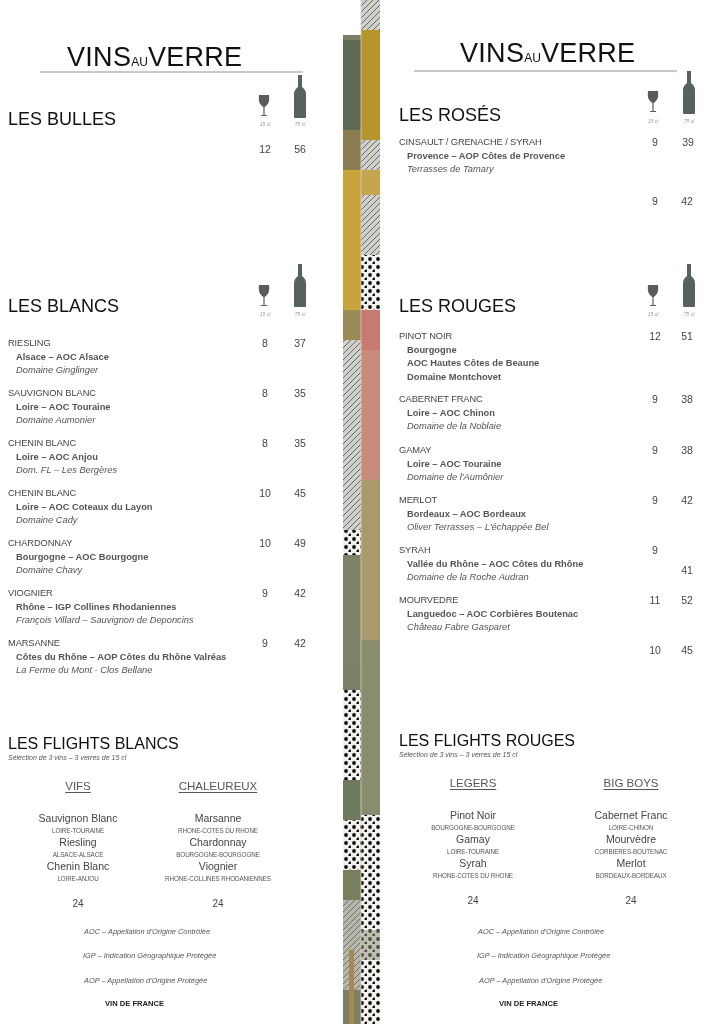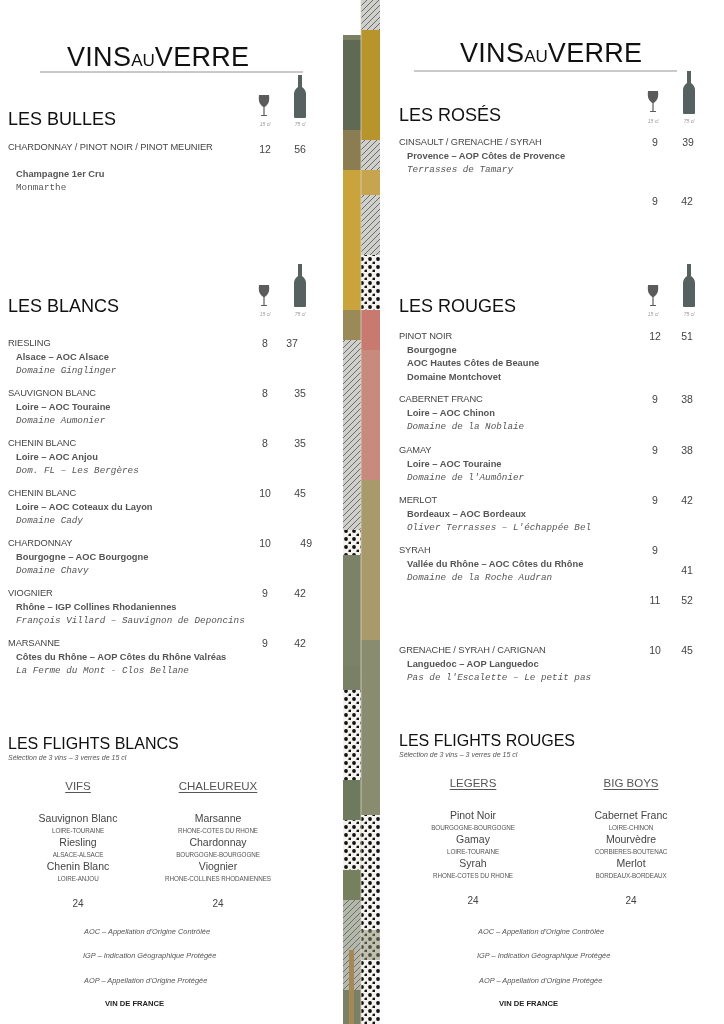--- a/index.html
+++ b/index.html
@@ -9,32 +9,32 @@
     font-family:"Liberation Sans", sans-serif;
   }
   .page { position:absolute; top:0; height:1024px; }
   .page.left { left:0; width:343px; }
   .page.right { left:380px; width:344px; }
 
   .title {
     position:absolute; font-size:27px; color:#111; letter-spacing:0.3px;
     white-space:nowrap; line-height:1;
   }
-  .title .au { font-size:17px; letter-spacing:0; }
+  .title .au { font-size:12px; letter-spacing:0; }
   .title-rule { position:absolute; height:2px; background:#c9c9c9; }
 
   .section-title {
     position:absolute; font-size:18px; color:#111; white-space:nowrap; line-height:1;
   }
   .icon-cap { position:absolute; font-size:5px; color:#9a9a9a; width:30px; text-align:center; font-style:italic; }
 
   .wine { position:absolute; font-size:9.3px; line-height:13.6px; white-space:nowrap; }
   .wine .grape { color:#444; letter-spacing:-0.1px; }
   .wine .region { color:#555; padding-left:8px;font-weight:bold; }
-  .wine .producer { color:#555; padding-left:8px; font-style:italic;font-family:Liberation Mono, monospace; }
+  .wine .producer { color:#555; padding-left:8px; font-style:italic; }
   .wine .producer.plain { font-style:normal; }
   .price { position:absolute; font-size:10.5px; color:#444; width:24px; text-align:center; }
 
   .flight-title { position:absolute; font-size:16px; color:#111; white-space:nowrap; line-height:1; }
   .flight-sub { position:absolute; font-size:7px; font-style:italic; color:#555; white-space:nowrap; }
   .flight-col { position:absolute; text-align:center; width:150px; }
   .flight-col .fhead { font-size:11.5px; color:#555; text-decoration:underline; text-underline-offset:2px; display:inline-block; }
   .flight-col .flist { margin-top:18px; }
   .flight-col .fname { font-size:10.5px; color:#444; line-height:13px; }
   .flight-col .forig { font-size:6.3px; color:#555; line-height:11px; letter-spacing:-0.1px; }
@@ -58,45 +58,40 @@
   <div class="section-title" style="left:8px; top:110px;">LES BULLES</div>
   <svg style="position:absolute; left:257px; top:94px;" width="14" height="24" viewBox="0 0 14 24">
       <path d="M2 1 H12 Q13 8 10 11 Q8 13 7.6 13 V21 H10 V22 H4 V21 H6.4 V13 Q6 13 4 11 Q1 8 2 1 Z" fill="#5b5b5b"></path>
     </svg>
   <svg style="position:absolute; left:293px; top:75px;" width="14" height="43" viewBox="0 0 14 43">
       <path d="M5 0 H9 V12 Q13 15 13 19 V42 Q13 43 12 43 H2 Q1 43 1 42 V19 Q1 15 5 12 Z" fill="#56625f"></path>
     </svg>
   <div class="icon-cap" style="left:250px; top:121px;">15 cl</div>
   <div class="icon-cap" style="left:285px; top:121px;">75 cl</div>
 
-  <div class="wine" style="left:8px; top:141px;">
-    <div class="grape">CHARDONNAY / PINOT NOIR / PINOT MEUNIER</div>
-    <div class="region" style="margin-top:13px;">Champagne 1er Cru</div>
-    <div class="producer plain">Monmarthe</div>
-  </div>
   <div class="price" style="left:253px; top:143px;">12</div>
   <div class="price" style="left:288px; top:143px;">56</div>
 
   <div class="section-title" style="left:8px; top:297px;">LES BLANCS</div>
   <svg style="position:absolute; left:257px; top:284px;" width="14" height="24" viewBox="0 0 14 24">
       <path d="M2 1 H12 Q13 8 10 11 Q8 13 7.6 13 V21 H10 V22 H4 V21 H6.4 V13 Q6 13 4 11 Q1 8 2 1 Z" fill="#5b5b5b"></path>
     </svg>
   <svg style="position:absolute; left:293px; top:264px;" width="14" height="43" viewBox="0 0 14 43">
       <path d="M5 0 H9 V12 Q13 15 13 19 V42 Q13 43 12 43 H2 Q1 43 1 42 V19 Q1 15 5 12 Z" fill="#56625f"></path>
     </svg>
   <div class="icon-cap" style="left:250px; top:311px;">15 cl</div>
   <div class="icon-cap" style="left:285px; top:311px;">75 cl</div>
 
   <div class="wine" style="left:8px; top:337px;">
     <div class="grape">RIESLING</div>
     <div class="region">Alsace – AOC Alsace</div>
     <div class="producer">Domaine Ginglinger</div>
   </div>
   <div class="price" style="left:253px; top:337px;">8</div>
-  <div class="price" style="left:280px; top:337px;">37</div>
+  <div class="price" style="left:288px; top:337px;">37</div>
 
   <div class="wine" style="left:8px; top:387px;">
     <div class="grape">SAUVIGNON BLANC</div>
     <div class="region">Loire – AOC Touraine</div>
     <div class="producer">Domaine Aumonier</div>
   </div>
   <div class="price" style="left:253px; top:387px;">8</div>
   <div class="price" style="left:288px; top:387px;">35</div>
 
   <div class="wine" style="left:8px; top:437px;">
@@ -114,21 +109,21 @@
   </div>
   <div class="price" style="left:253px; top:487px;">10</div>
   <div class="price" style="left:288px; top:487px;">45</div>
 
   <div class="wine" style="left:8px; top:537px;">
     <div class="grape">CHARDONNAY</div>
     <div class="region">Bourgogne – AOC Bourgogne</div>
     <div class="producer">Domaine Chavy</div>
   </div>
   <div class="price" style="left:253px; top:537px;">10</div>
-  <div class="price" style="left:288px; top:537px;text-align:right;">49</div>
+  <div class="price" style="left:288px; top:537px;">49</div>
 
   <div class="wine" style="left:8px; top:587px;">
     <div class="grape">VIOGNIER</div>
     <div class="region">Rhône – IGP Collines Rhodaniennes</div>
     <div class="producer">François Villard – Sauvignon de Deponcins</div>
   </div>
   <div class="price" style="left:253px; top:587px;">9</div>
   <div class="price" style="left:288px; top:587px;">42</div>
 
   <div class="wine" style="left:8px; top:637px;">
@@ -292,28 +287,28 @@
   <div class="price" style="left:295px; top:494px;">42</div>
 
   <div class="wine" style="left:19px; top:544px;">
     <div class="grape">SYRAH</div>
     <div class="region">Vallée du Rhône – AOC Côtes du Rhône</div>
     <div class="producer">Domaine de la Roche Audran</div>
   </div>
   <div class="price" style="left:263px; top:544px;">9</div>
   <div class="price" style="left:295px; top:564px;">41</div>
 
+  <div class="wine" style="left:19px; top:594px;">
+    <div class="grape">MOURVEDRE</div>
+    <div class="region">Languedoc – AOC Corbières Boutenac</div>
+    <div class="producer">Château Fabre Gasparet</div>
+  </div>
   <div class="price" style="left:263px; top:594px;">11</div>
   <div class="price" style="left:295px; top:594px;">52</div>
 
-  <div class="wine" style="left:19px; top:644px;">
-    <div class="grape">GRENACHE / SYRAH / CARIGNAN</div>
-    <div class="region">Languedoc – AOP  Languedoc</div>
-    <div class="producer">Pas de l'Escalette – Le petit pas</div>
-  </div>
   <div class="price" style="left:263px; top:644px;">10</div>
   <div class="price" style="left:295px; top:644px;">45</div>
 
   <div class="flight-title" style="left:19px; top:733px;">LES FLIGHTS ROUGES</div>
   <div class="flight-sub" style="left:19px; top:751px;">Sélection de 3 vins – 3 verres de 15 cl</div>
 
   <div class="flight-col" style="left:18px; top:773px;">
     <div class="fhead">LEGERS</div>
     <div class="flist">
       <div class="fname">Pinot Noir</div>

